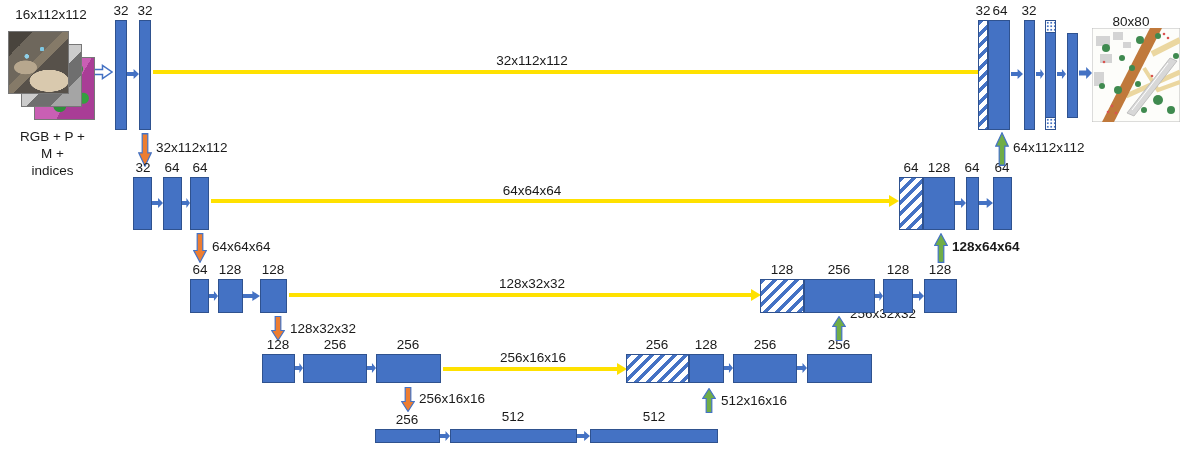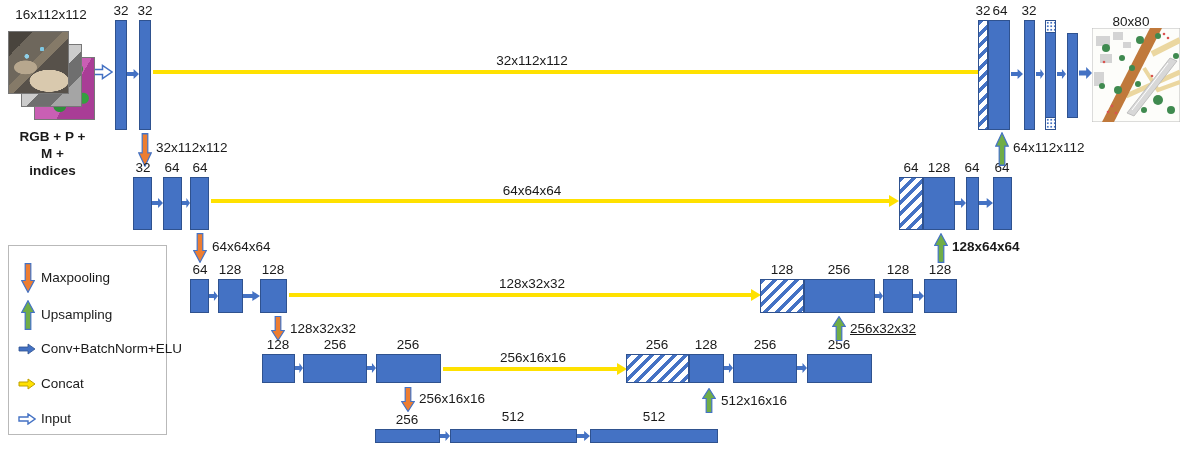--- a/index.html
+++ b/index.html
@@ -13,21 +13,21 @@
   .lbl{position:absolute;transform:translateX(-50%);font-size:13.5px;line-height:15px;white-space:nowrap;color:#1a1a1a;}
   .dim{position:absolute;font-size:13.5px;line-height:15px;white-space:nowrap;color:#1a1a1a;}
   .ctr{transform:translateX(-50%);}
   .skip{position:absolute;height:4px;background:#FFE100;}
   .skiphead{position:absolute;width:10px;height:12px;background:#FFE100;
             clip-path:polygon(0 0,100% 50%,0 100%);}
   .ar-r{position:absolute;height:10px;background:#4472C4;
         clip-path:polygon(0 30%,55% 30%,55% 0,100% 50%,55% 100%,55% 70%,0 70%);}
   .asvg{position:absolute;display:block;}
   .imgbox{position:absolute;width:61px;height:63px;border:1px solid #777;box-sizing:border-box;}
-  .caption{position:absolute;text-align:center;font-size:13.5px;line-height:17px;white-space:pre-line;font-weight:bold;}
+  .caption{position:absolute;text-align:center;font-size:13.5px;line-height:17px;white-space:pre-line;}
   #legendbox{position:absolute;left:8px;top:245px;width:159px;height:190px;
              border:1px solid #b9b9b9;background:#fff;box-sizing:border-box;}
   .legtxt{position:absolute;font-size:13.5px;line-height:16px;white-space:nowrap;}
 </style>
 </head>
 <body>
 
 <div id="canvas">
 
   <div class="dim ctr" style="left:51px;top:7px;">16x112x112</div>
@@ -152,21 +152,21 @@
   <div class="hbar" style="left:626px;top:354px;width:63px;height:29px;"></div>
   <div class="bar" style="left:689px;top:354px;width:35px;height:29px;"></div>
   <div class="ar-r" style="left:724px;top:363px;width:9px;"></div>
   <div class="bar" style="left:733px;top:354px;width:64px;height:29px;"></div>
   <div class="ar-r" style="left:797px;top:363px;width:10px;"></div>
   <div class="bar" style="left:807px;top:354px;width:65px;height:29px;"></div>
 
   <svg class="asvg" style="left:832px;top:316px;" width="14" height="25" viewBox="0 0 14 30" preserveAspectRatio="none">
     <path d="M7 0.7 L13.3 12.5 H9.8 V29.3 H4.2 V12.5 H0.7 Z" fill="#70AD47" stroke="#4472C4" stroke-width="1.2"></path>
   </svg>
-  <div class="dim" style="left:850px;top:321px;text-decoration:underline;">256x32x32</div>
+  <div class="dim" style="left:850px;top:306px;">256x32x32</div>
 
   <div class="lbl" style="left:782px;top:262px;">128</div>
   <div class="lbl" style="left:839px;top:262px;">256</div>
   <div class="lbl" style="left:898px;top:262px;">128</div>
   <div class="lbl" style="left:940px;top:262px;">128</div>
   <div class="hbar" style="left:760px;top:279px;width:44px;height:34px;"></div>
   <div class="bar" style="left:804px;top:279px;width:71px;height:34px;"></div>
   <div class="ar-r" style="left:875px;top:291px;width:8px;"></div>
   <div class="bar" style="left:883px;top:279px;width:30px;height:34px;"></div>
   <div class="ar-r" style="left:913px;top:291px;width:11px;"></div>
@@ -236,40 +236,14 @@
     <circle cx="40" cy="40" r="3" fill="#3F8A4F"></circle>
     <circle cx="72" cy="6" r="1.3" fill="#D9534F"></circle>
     <circle cx="76" cy="10" r="1.3" fill="#D9534F"></circle>
     <circle cx="20" cy="78" r="1.3" fill="#D9534F"></circle>
     <circle cx="16" cy="84" r="1.3" fill="#D9534F"></circle>
     <circle cx="24" cy="85" r="1.3" fill="#D9534F"></circle>
     <circle cx="60" cy="48" r="1.3" fill="#D9534F"></circle>
     <circle cx="12" cy="34" r="1.3" fill="#D9534F"></circle>
   </svg>
 
-  <div id="legendbox">
-    <svg class="asvg" style="left:12px;top:17px;" width="14" height="30" viewBox="0 0 14 30">
-      <path d="M4.2 0.7 H9.8 V17.5 H13.3 L7 29.3 L0.7 17.5 H4.2 Z" fill="#ED7D31" stroke="#4472C4" stroke-width="1.2"></path>
-    </svg>
-    <div class="legtxt" style="left:32px;top:24px;">Maxpooling</div>
-
-    <svg class="asvg" style="left:12px;top:54px;" width="14" height="30" viewBox="0 0 14 30">
-      <path d="M7 0.7 L13.3 12.5 H9.8 V29.3 H4.2 V12.5 H0.7 Z" fill="#70AD47" stroke="#4472C4" stroke-width="1.2"></path>
-    </svg>
-    <div class="legtxt" style="left:32px;top:61px;">Upsampling</div>
-
-    <svg class="asvg" style="left:9px;top:97px;" width="18" height="12" viewBox="0 0 18 12">
-      <path d="M1 4 H10 V1 L17 6 L10 11 V8 H1 Z" fill="#4472C4" stroke="#2F528F" stroke-width="0.8"></path>
-    </svg>
-    <div class="legtxt" style="left:32px;top:95px;">Conv+BatchNorm+ELU</div>
-
-    <svg class="asvg" style="left:9px;top:132px;" width="18" height="12" viewBox="0 0 18 12">
-      <path d="M1 4 H10 V1 L17 6 L10 11 V8 H1 Z" fill="#FFE100" stroke="#BFA000" stroke-width="1"></path>
-    </svg>
-    <div class="legtxt" style="left:32px;top:130px;">Concat</div>
-
-    <svg class="asvg" style="left:9px;top:167px;" width="18" height="12" viewBox="0 0 18 12">
-      <path d="M1 4 H10 V1 L17 6 L10 11 V8 H1 Z" fill="#ffffff" stroke="#4472C4" stroke-width="1.4"></path>
-    </svg>
-    <div class="legtxt" style="left:32px;top:165px;">Input</div>
-  </div>
 
 </div>
 
 </body></html>

